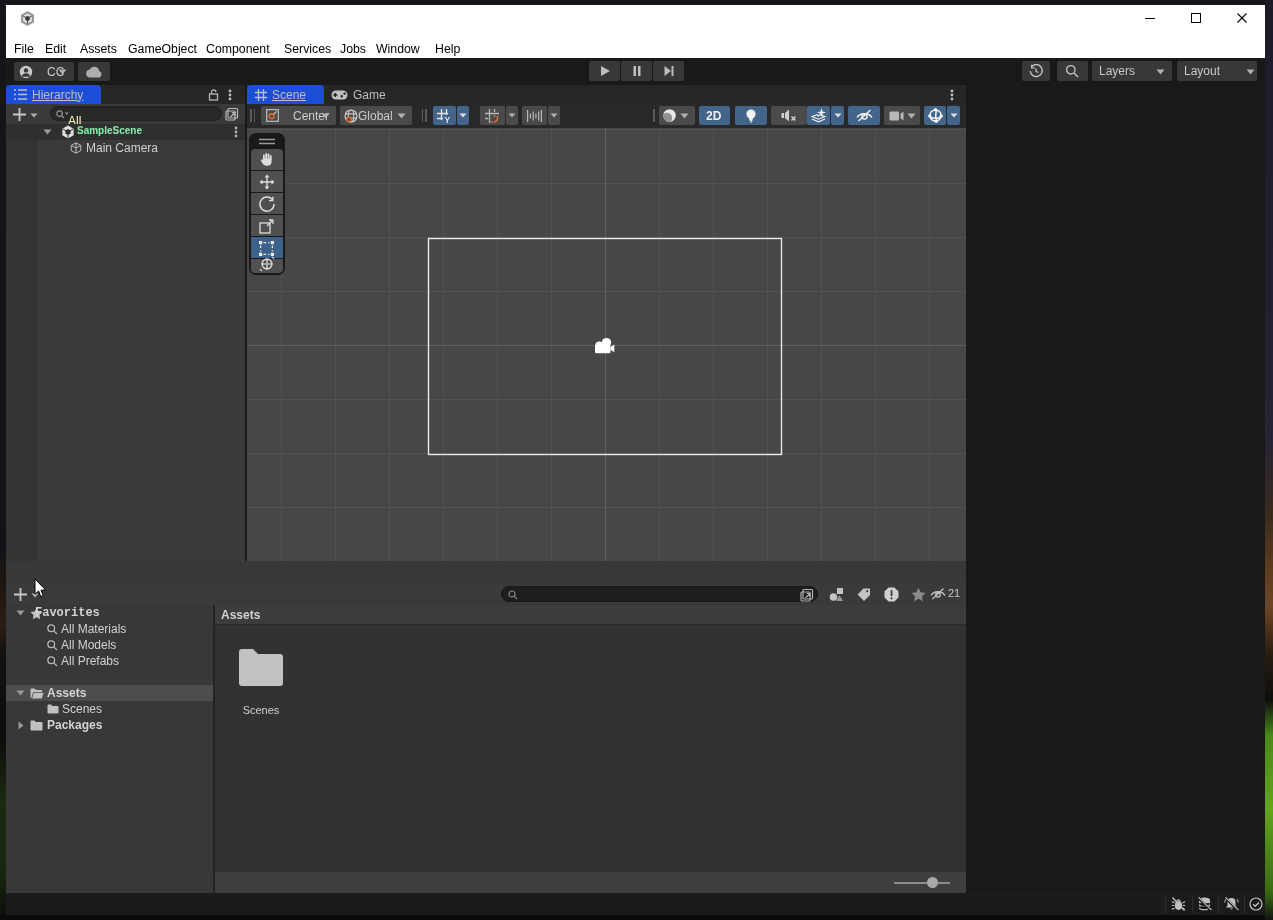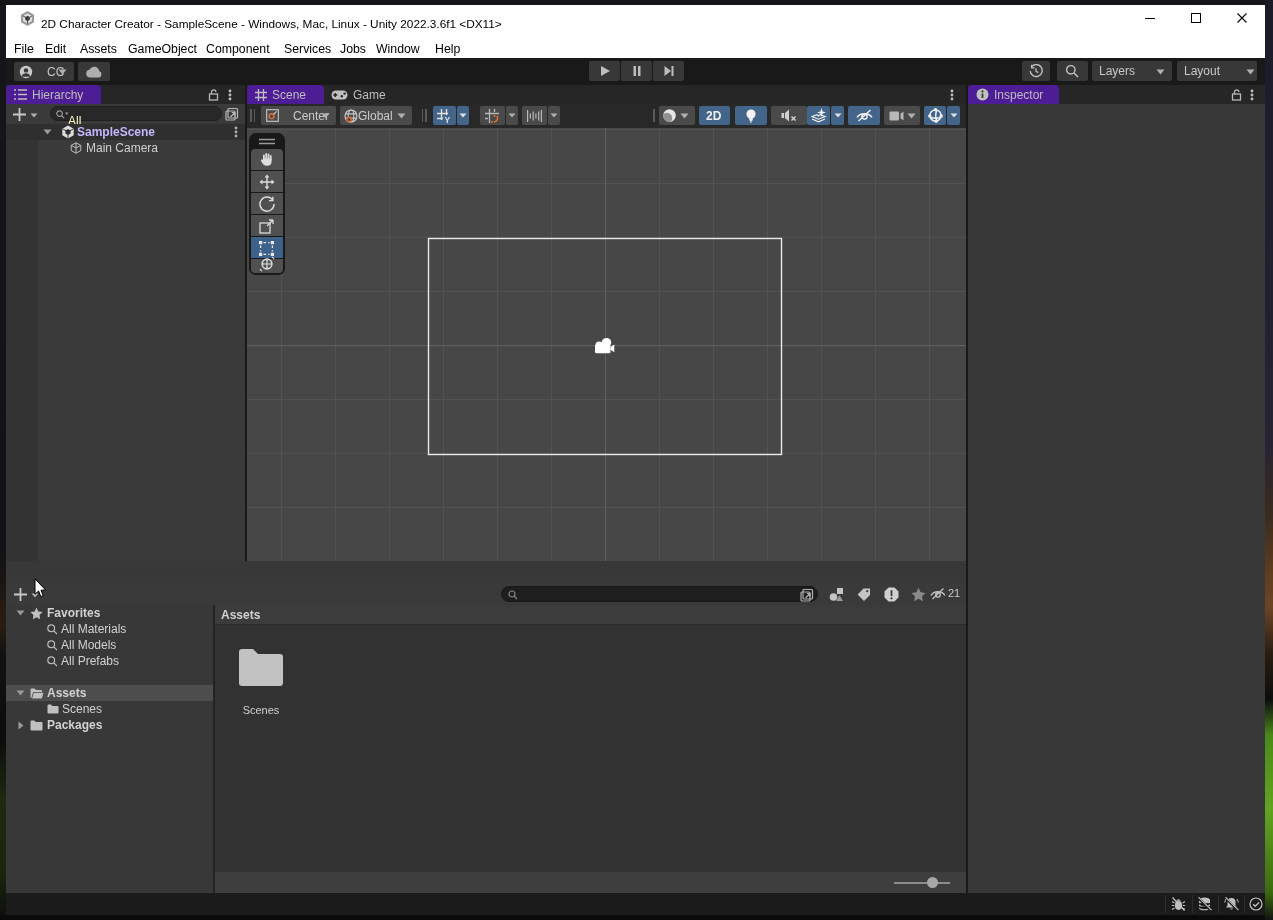--- a/index.html
+++ b/index.html
@@ -17,21 +17,21 @@
   #titletext { left:35px; top:12px; font-size:11.8px; color:#000; }
   #menubar { left:8px; top:37px; font-size:12.3px; color:#000; }
   .menu { position:absolute; top:0; white-space:nowrap; }
   .winbtn { position:absolute; top:6px; width:14px; height:14px; }
   
   #toolbar { left:6px; top:58px; width:1259px; height:27px; background:#191919; }
   .tbtn { position:absolute; background:#383838; border-radius:2px; color:#c8c8c8; font-size:12px; }
   
   .tabbar { background:#262626; }
   .tab { position:absolute; top:0; height:19px; display:flex; align-items:center; font-size:12px; color:#bdbdbd; padding:0 8px; }
-  .tab.active { background:#4c1d95; border-radius:4px 4px 0 0; }
+  .tab.active { background:#1d4ed8; border-radius:4px 4px 0 0;text-decoration:underline; }
   
   #hierarchy { left:6px; top:85px; width:239px; height:476px; background:#3a3a3a; }
   #scenepanel { left:247px; top:85px; width:719px; height:476px; background:#242424; }
   #inspector { left:968px; top:85px; width:297px; height:808px; background:#383838; }
   #projectpanel { left:6px; top:561px; width:960px; height:332px; background:#383838; }
   #statusbar { left:6px; top:893px; width:1259px; height:22px; background:#1b1b1b; }
   #bottomblack { left:0px; top:915px; width:1265px; height:5px; background:#0a0a0a; }
   svg { display:block; }
 </style>
 </head>
@@ -41,21 +41,20 @@
   <div class="abs" style="left:0;top:0;width:1265px;height:5px;background:#141419;"></div>
   <div class="abs" id="wallR"></div>
 
   <div class="abs" id="titlebar">
     <svg class="abs" style="left:14px;top:6px" width="15" height="15" viewBox="0 0 16 16">
       <path d="M8 0 L15 4 L15 12 L8 16 L1 12 L1 4 Z" fill="#9a9a9a"></path>
       <path d="M8 2.6 L12.7 5.3 L12.7 10.7 L8 13.4 L3.3 10.7 L3.3 5.3 Z" fill="#e2e2e2"></path>
       <path d="M8 5.1 L10.5 6.55 L10.5 9.45 L8 10.9 L5.5 9.45 L5.5 6.55 Z" fill="#3c3c3c"></path>
       <path d="M8 8 L8 13.4 M8 8 L3.3 5.3 M8 8 L12.7 5.3" stroke="#3c3c3c" stroke-width="1"></path>
     </svg>
-    <div class="abs" id="titletext">2D Character Creator - SampleScene - Windows, Mac, Linux - Unity 2022.3.6f1 &lt;DX11&gt;</div>
     <div class="abs" id="menubar">
       <span class="menu" style="left:0px">File</span>
       <span class="menu" style="left:31px">Edit</span>
       <span class="menu" style="left:66px">Assets</span>
       <span class="menu" style="left:114px">GameObject</span>
       <span class="menu" style="left:192px">Component</span>
       <span class="menu" style="left:270px">Services</span>
       <span class="menu" style="left:326px">Jobs</span>
       <span class="menu" style="left:362px">Window</span>
       <span class="menu" style="left:421px">Help</span>
@@ -179,21 +178,21 @@
 
     <div class="abs" style="left:0;top:39px;width:239px;height:16px;background:#2f2f2f;">
       <svg class="abs" style="left:37px;top:5px" width="9" height="6" viewBox="0 0 9 6">
           <path d="M0.5 0.5 L8.5 0.5 L4.5 5.5 Z" fill="#9a9a9a"></path>
         </svg>
       <svg class="abs" style="left:55px;top:1px" width="14" height="14" viewBox="0 0 16 16">
         <path d="M8 0.5 L14.5 4.2 L14.5 11.8 L8 15.5 L1.5 11.8 L1.5 4.2 Z" fill="#dedede"></path>
         <path d="M8 4.6 l3 1.7 v3.4 L8 11.4 l-3 -1.7 v-3.4 Z" fill="#2f2f2f"></path>
         <path d="M8 8 L8 15.5 M8 8 L1.5 4.2 M8 8 L14.5 4.2" stroke="#2f2f2f" stroke-width="1.1"></path>
       </svg>
-      <span class="abs" style="left:71px;top:1px;font-size:12px;font-weight:bold;color:#c4b5fd;">SampleScene</span>
+      <span class="abs" style="left:71px;top:1px;font-size:10px;font-weight:bold;color:#86efac;">SampleScene</span>
       <svg class="abs" style="left:228px;top:2px" width="4" height="12" viewBox="0 0 4 12">
         <circle cx="2" cy="2" r="1.4" fill="#b0b0b0"></circle>
           <circle cx="2" cy="6" r="1.4" fill="#b0b0b0"></circle>
           <circle cx="2" cy="10" r="1.4" fill="#b0b0b0"></circle>
       </svg>
     </div>
 
     <div class="abs" style="left:0;top:55px;width:32px;height:421px;background:#333333;"></div>
 
     <div class="abs" style="left:0;top:55px;width:239px;height:16px;">
@@ -445,40 +444,20 @@
             <path d="M8 4 V12 M4 8 H12" stroke="#dcdcdc" stroke-width="1.2"></path>
             <path d="M8 2.6 L9.5 4.4 H6.5 Z M8 13.4 L9.5 11.6 H6.5 Z M2.6 8 L4.4 6.5 V9.5 Z M13.4 8 L11.6 6.5 V9.5 Z" fill="#dcdcdc"></path>
             <path d="M13 1 A9 9 0 0 1 15 3" fill="none" stroke="#dcdcdc" stroke-width="1.2"></path>
             <path d="M1 13 A9 9 0 0 0 3 15" fill="none" stroke="#dcdcdc" stroke-width="1.2"></path>
           </svg>
         </div>
       </div>
     </div>
   </div>
 
-  <div class="abs" id="inspector">
-    <div class="abs tabbar" style="left:0;top:0;width:297px;height:19px;">
-      <div class="tab active" style="left:0px;width:91px;">
-        <svg width="13" height="13" viewBox="0 0 13 13" style="margin-right:5px">
-          <circle cx="6.5" cy="6.5" r="6" fill="#c0c0c0"></circle>
-          <path d="M6.5 5.5 V10" stroke="#383838" stroke-width="1.8"></path>
-          <circle cx="6.5" cy="3.4" r="1.1" fill="#383838"></circle>
-        </svg>Inspector
-      </div>
-      <svg class="abs" style="left:263px;top:4px" width="11" height="12" viewBox="0 0 11 12">
-        <rect x="1.5" y="5" width="8" height="6" fill="none" stroke="#b8b8b8" stroke-width="1.3"></rect>
-        <path d="M3.5 5 V3 A2.2 2.2 0 0 1 7.9 3" fill="none" stroke="#b8b8b8" stroke-width="1.3"></path>
-      </svg>
-      <svg class="abs" style="left:282px;top:4px" width="4" height="12" viewBox="0 0 4 12">
-        <circle cx="2" cy="2" r="1.4" fill="#c0c0c0"></circle>
-          <circle cx="2" cy="6" r="1.4" fill="#c0c0c0"></circle>
-          <circle cx="2" cy="10" r="1.4" fill="#c0c0c0"></circle>
-      </svg>
-    </div>
-  </div>
 
   <div class="abs" id="projectpanel">
 
     <div class="abs" style="left:0;top:22px;width:960px;height:22px;background:#3a3a3a;">
       <svg class="abs" style="left:8px;top:5px" width="13" height="13" viewBox="0 0 13 13">
           <path d="M6.5 0 V13 M0 6.5 H13" stroke="#c8c8c8" stroke-width="1.8"></path>
         </svg>
       <svg class="abs" style="left:25px;top:10px" width="8" height="5" viewBox="0 0 8 5">
           <path d="M0.5 0.5 L7.5 0.5 L4 4.5 Z" fill="#b0b0b0"></path>
         </svg>
@@ -519,21 +498,21 @@
     </div>
 
     <div class="abs" style="left:0;top:44px;width:207px;height:288px;background:#383838;font-size:12px;color:#d2d2d2;">
       <div class="abs" style="left:0;top:0px;width:207px;height:16px;">
         <svg class="abs" style="left:10px;top:5px" width="9" height="6" viewBox="0 0 9 6">
             <path d="M0.5 0.5 L8.5 0.5 L4.5 5.5 Z" fill="#9a9a9a"></path>
           </svg>
         <svg class="abs" style="left:24px;top:2px" width="13" height="13" viewBox="0 0 13 13">
             <path d="M6.5 0.5 L8.3 4.4 L12.6 5 L9.5 8 L10.2 12.3 L6.5 10.2 L2.8 12.3 L3.5 8 L0.4 5 L4.7 4.4 Z" fill="#c0c0c0"></path>
           </svg>
-        <span class="abs" style="left:41px;top:1px;font-weight:bold;">Favorites</span>
+        <span class="abs" style="left:29px;top:1px;font-weight:bold;font-family:Liberation Mono, monospace;">Favorites</span>
       </div>
       <div class="abs" style="left:0;top:16px;width:207px;height:16px;">
         <svg class="abs" style="left:41px;top:3px" width="11" height="11" viewBox="0 0 11 11">
             <circle cx="4.2" cy="4.2" r="3.4" fill="none" stroke="#b8b8b8" stroke-width="1.2"></circle>
             <path d="M6.8 6.8 L10 10" stroke="#b8b8b8" stroke-width="1.2"></path>
           </svg>
         <span class="abs" style="left:55px;top:1px;">All Materials</span>
       </div>
       <div class="abs" style="left:0;top:32px;width:207px;height:16px;">
         <svg class="abs" style="left:41px;top:3px" width="11" height="11" viewBox="0 0 11 11">

